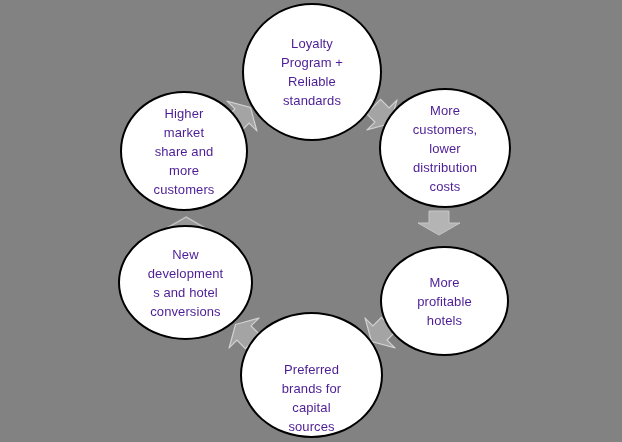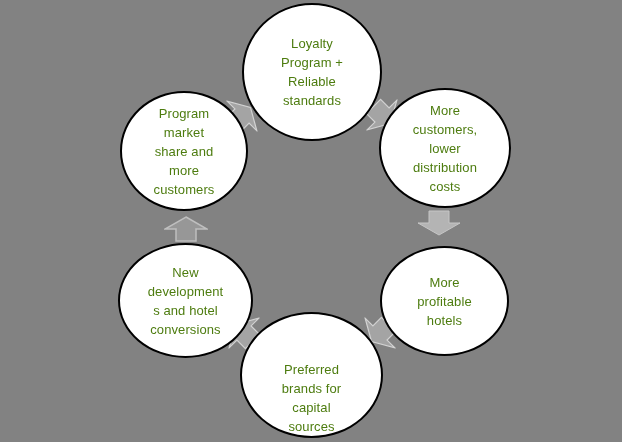--- a/index.html
+++ b/index.html
@@ -24,28 +24,28 @@
     display: flex;
     align-items: center;
     justify-content: center;
     box-sizing: border-box;
   }
   .node-label {
     white-space: pre-line;
     text-align: center;
     font-size: 13px;
     line-height: 19px;
-    color: #4d7c0f;
+    color: #4c1d95;
     letter-spacing: 0.1px;
   }
   .node-top          { left: 242px; top: 3px;   width: 140px; height: 138px; }
   .node-top-right    { left: 379px; top: 88px;  width: 132px; height: 120px; }
   .node-bottom-right { left: 380px; top: 246px; width: 129px; height: 110px; }
   .node-bottom       { left: 240px; top: 312px; width: 143px; height: 126px; align-items: flex-end; }
-  .node-bottom-left  { left: 118px; top: 243px; width: 135px; height: 115px; }
+  .node-bottom-left  { left: 118px; top: 225px; width: 135px; height: 115px; }
   .node-top-left     { left: 120px; top: 91px;  width: 128px; height: 120px; }
 
   .arrow {
     position: absolute;
     z-index: 1;
   }
   
   .arrow-down-pos { left: 417px; top: 210px; width: 44px; height: 26px; }
   .arrow-up-pos   { left: 164px; top: 216px; width: 44px; height: 26px; }
   
@@ -111,20 +111,20 @@
   </div>
 
   <div class="node node-bottom-left">
     <span class="node-label">New
 development
 s and hotel
 conversions</span>
   </div>
 
   <div class="node node-top-left">
-    <span class="node-label">Program
+    <span class="node-label">Higher
 market
 share and
 more
 customers</span>
   </div>
 
 </div>
 
 </body></html>

